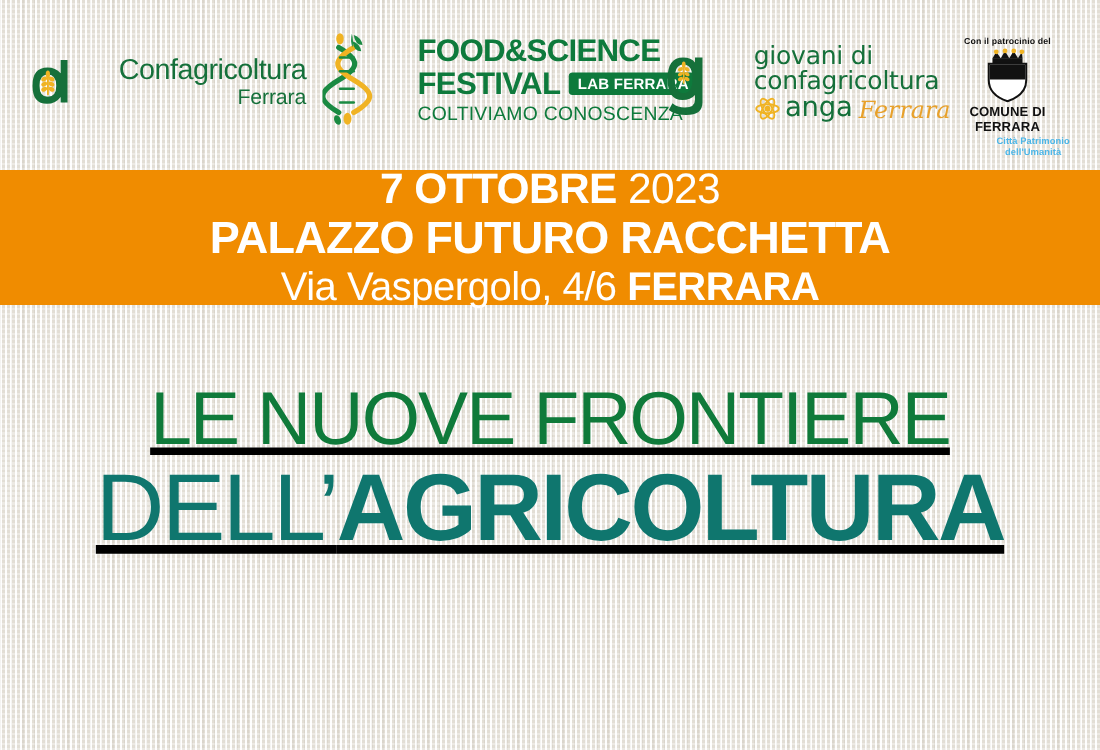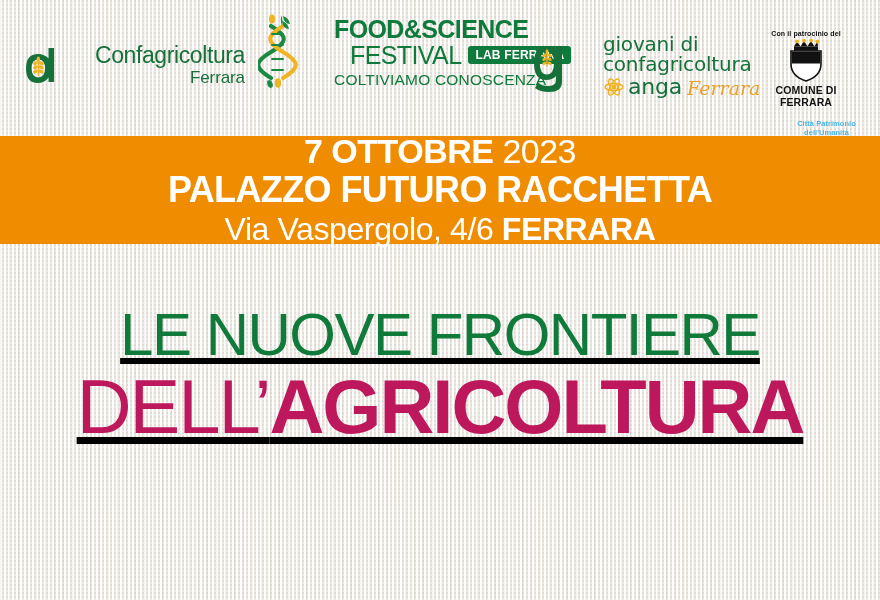--- a/index.html
+++ b/index.html
@@ -55,26 +55,26 @@
   .conf-name{
     font-size:23px;color:#15703a;letter-spacing:-.4px;
     font-family:"Liberation Sans",sans-serif;font-weight:400;
   }
   .conf-sub{
     font-size:17px;color:#15703a;text-align:right;margin-top:2px;
     font-weight:400;letter-spacing:-.1px;
   }
 
   
-  #logo-foodscience{left:258px;top:12px;}
+  #logo-foodscience{left:258px;top:24px;}
   .fs-helix{width:40px;height:80px;margin-right:8px;flex:0 0 auto;}
   .fs-lines{line-height:1;}
   .fs-l1{font-size:25px;font-weight:700;color:#0e7a3c;letter-spacing:-.6px;white-space:nowrap;}
   .fs-l2{display:flex;align-items:center;margin-top:1px;}
-  .fs-festival{font-size:25px;font-weight:400;color:#0e7a3c;letter-spacing:-.6px;margin-left:16px;}
+  .fs-festival{font-size:25px;font-weight:700;color:#0e7a3c;letter-spacing:-.6px;}
   .fs-badge{
     background:#0e7a3c;color:#fff;font-size:12px;font-weight:700;
     padding:3px 7px 3px 7px;border-radius:3px;margin-left:7px;
     letter-spacing:.2px;white-space:nowrap;
   }
   .fs-l3{font-size:15.5px;color:#0e7a3c;margin-top:4px;letter-spacing:.2px;white-space:nowrap;}
 
   
   #logo-anga{left:528px;top:34px;}
   .anga-g{width:42px;height:56px;margin-right:5px;flex:0 0 auto;position:relative;}
@@ -92,21 +92,21 @@
   .anga-ferrara{
     font-size:19px;color:#e8a12b;font-style:italic;margin-left:5px;
     font-family:"DejaVu Serif",serif;
   }
 
   
   #logo-comune{left:756px;top:30px;width:100px;text-align:center;display:block;}
   .com-patro{font-size:7px;color:#111;font-weight:700;letter-spacing:.1px;margin-bottom:1px;}
   .com-shield{width:46px;height:44px;margin:0 auto;}
   .com-name{font-size:10.5px;color:#111;font-weight:700;letter-spacing:.1px;margin-top:2px;}
-  .com-unesco{font-size:7.5px;color:#4bb6e8;font-weight:700;margin-top:11px;letter-spacing:.05px;padding-left:41px;}
+  .com-unesco{font-size:7.5px;color:#4bb6e8;font-weight:700;margin-top:0;letter-spacing:.05px;padding-left:41px;}
 
   
   #date-banner{
     position:absolute;left:0;top:136px;width:880px;height:108px;
     display:flex;flex-direction:column;align-items:center;justify-content:center;
     color:#ffffff;
   }
   .bn-line1{font-size:34px;line-height:1.12;letter-spacing:-.5px;white-space:nowrap;}
   .bn-line1 .b{font-weight:700;}
   .bn-line1 .r{font-weight:400;}
@@ -118,21 +118,21 @@
   
   #headline{
     position:absolute;left:0;top:305px;width:880px;text-align:center;text-decoration:underline;
   }
   .hl1{
     font-size:60px;font-weight:400;color:#0f7a3a;line-height:1.0;
     letter-spacing:-1.5px;white-space:nowrap;
     font-family:"Liberation Sans",sans-serif;
   }
   .hl2{
-    font-size:76px;line-height:1.0;color:#be185d;letter-spacing:-2px;
+    font-size:76px;line-height:1.0;color:#0f766e;letter-spacing:-2px;
     white-space:nowrap;margin-top:4px;
     font-family:"Liberation Sans",sans-serif;
   }
   .hl2 .r{font-weight:400;}
   .hl2 .b{font-weight:700;}
 
   
   #subtitle{
     position:absolute;left:0;top:470px;width:880px;text-align:center;color:#1a1a1a;
   }

